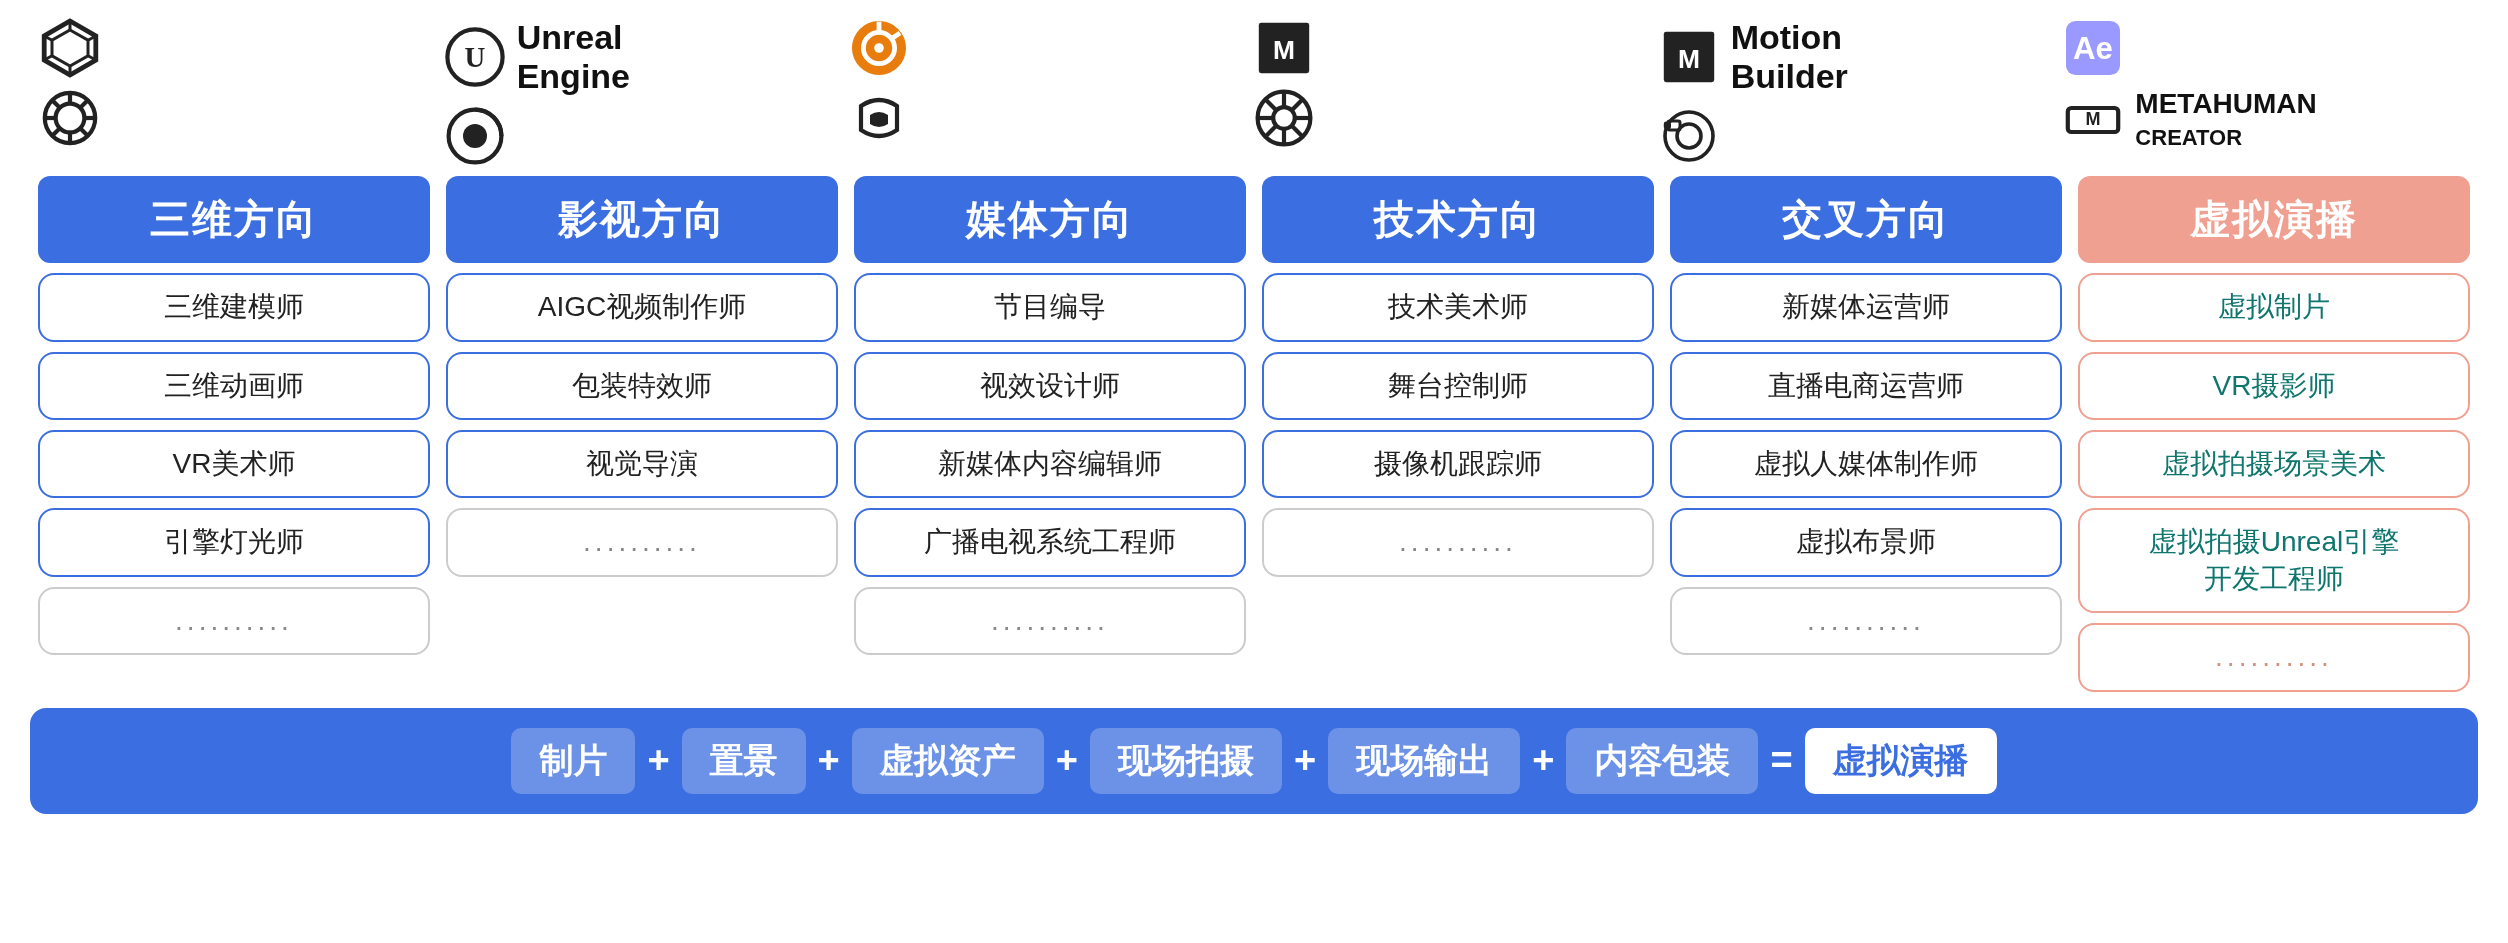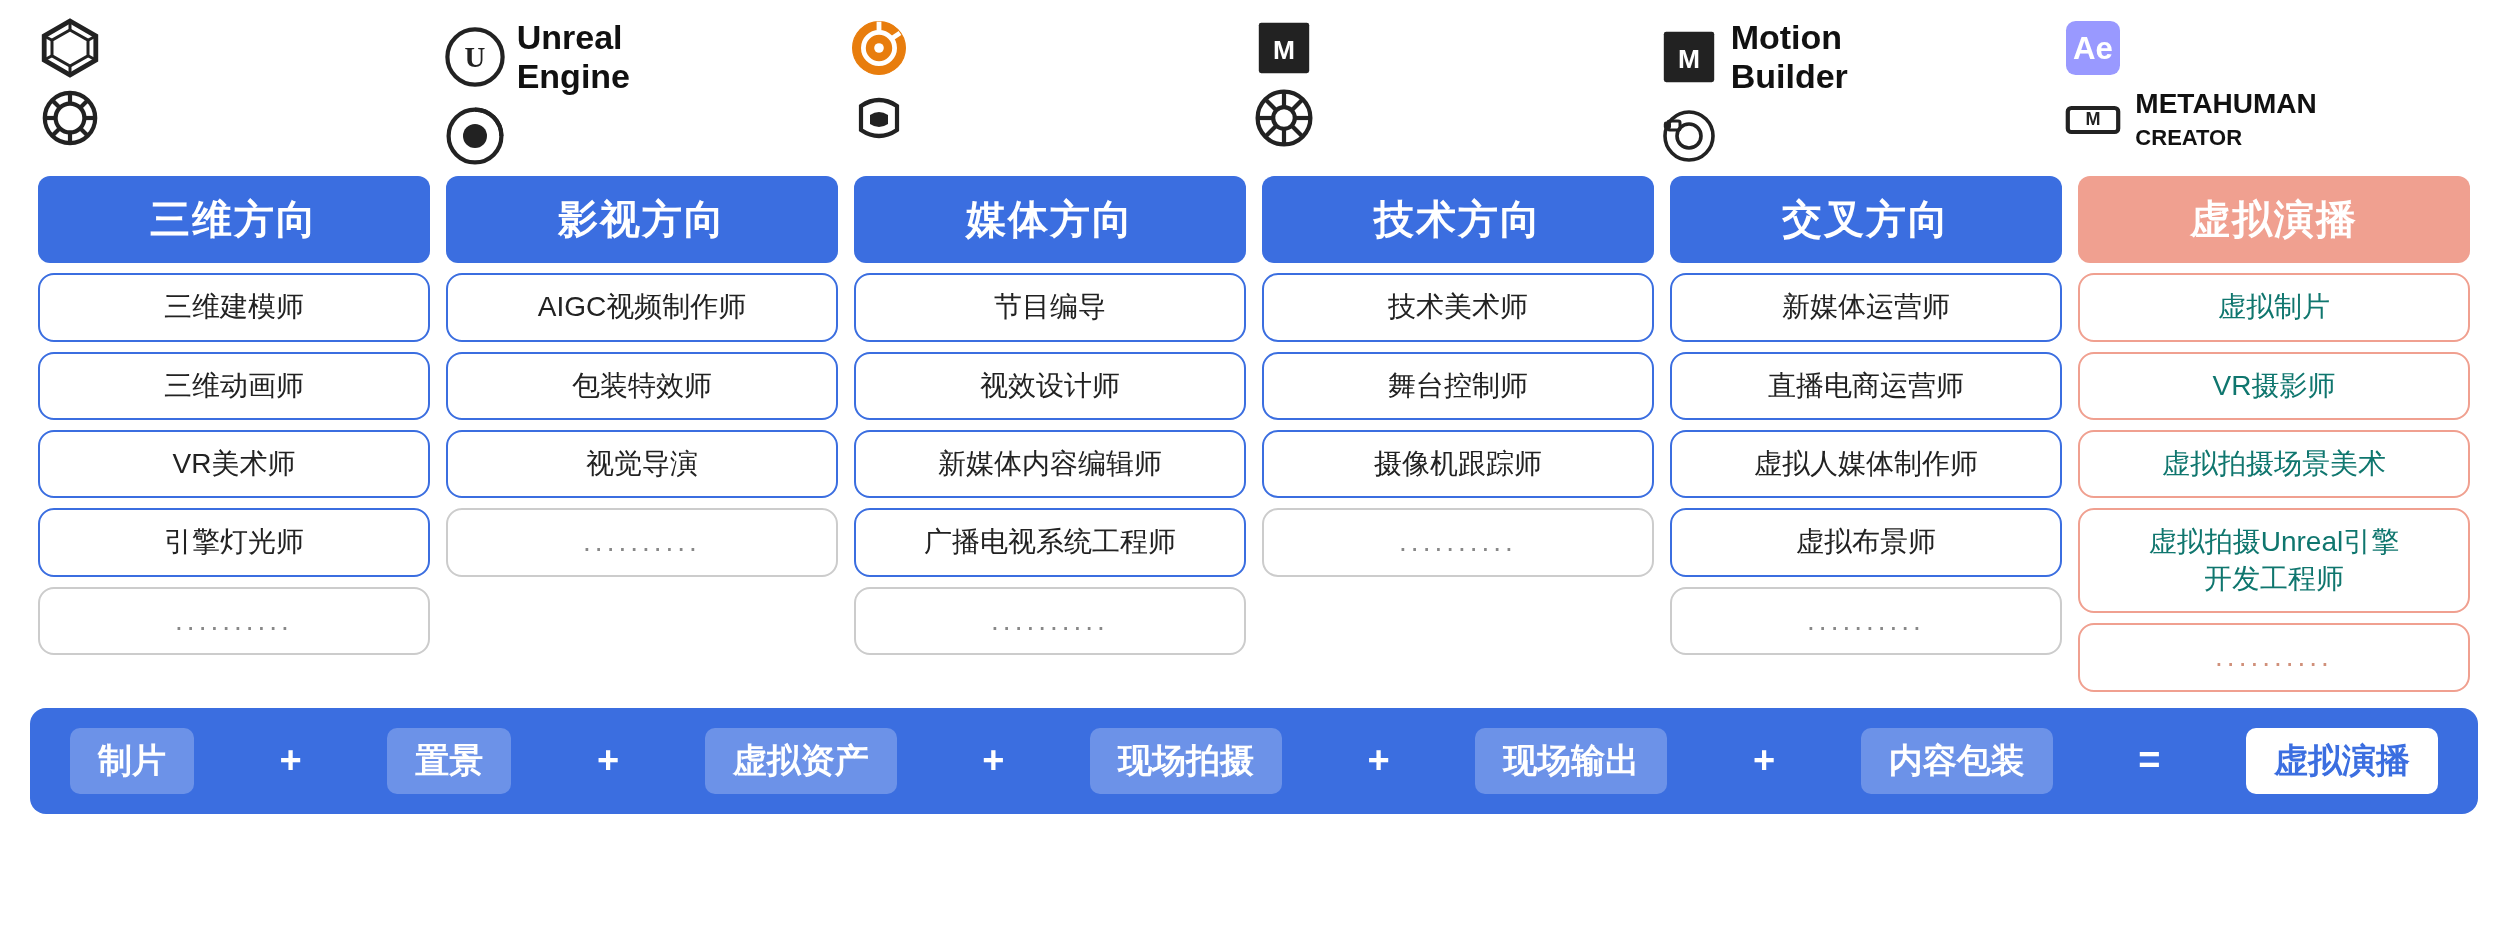--- a/index.html
+++ b/index.html
@@ -124,21 +124,21 @@
       color: #d0907a;
     }
 
     
     .bottom-bar {
       background: #3b6ee0;
       border-radius: 16px;
       padding: 20px 40px;
       display: flex;
       align-items: center;
-      justify-content: space-between;
+      justify-content: center;
       gap: 12px;
       margin-top: 10px;
     }
 
     .bottom-tag {
       background: rgba(255,255,255,0.25);
       border-radius: 10px;
       padding: 10px 28px;
       font-size: 34px;
       font-weight: 700;

